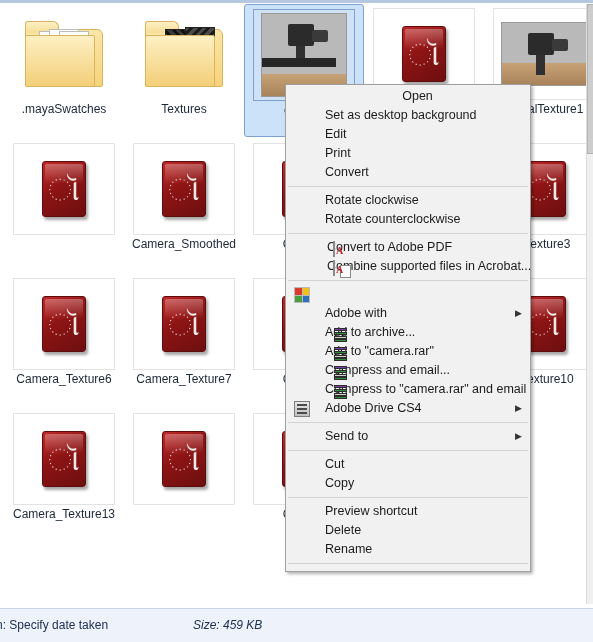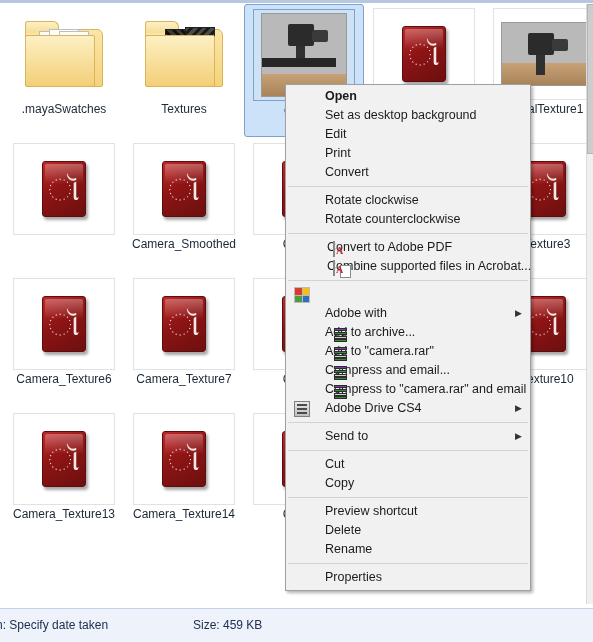--- a/index.html
+++ b/index.html
@@ -125,21 +125,21 @@
     box-shadow:2px 2px 3px rgba(0,0,0,.30);
     padding:2px 0 3px 0;
     z-index:50;
   }
   .mi {
     position:relative; height:19px; line-height:19px;
     padding-left:39px; padding-right:20px;
     font-size:12.5px; color:#1b1b1b; white-space:nowrap;
     cursor:default;
   }
-  .mi.bold { font-weight:bold; }
+  .mi.bold { font-weight:normal;text-align:center; }
   .sep { height:1px; background:#d2d2d2; margin:4px 2px 4px 2px; }
   .mi .ico {
     position:absolute; left:8px; top:2px; width:16px; height:16px;
   }
   .mi .arrow {
     position:absolute; right:8px; top:0; line-height:19px;
     font-size:9px; color:#333; font-family:"DejaVu Sans", sans-serif;
   }
   
   .ico.avg { display:grid; grid-template-columns:1fr 1fr; grid-template-rows:1fr 1fr;
@@ -182,21 +182,21 @@
   
   #statusbar {
     position:absolute; left:0; bottom:0; width:593px; height:34px;
     background:#eef2fb; border-top:1px solid #c5d2e8;
     font-size:12px; color:#203050;
   }
   #statusbar .sb {
     position:absolute; top:9px; white-space:nowrap;
   }
   #sb-date { left:-4px; }
-  #sb-size { left:193px; }
+  #sb-size { left:193px;font-style:italic; }
 
   
   #scrollbar {
     position:absolute; right:0; top:4px; width:7px; height:600px;
     background:#f0f0f0; border-left:1px solid #dcdcdc;
   }
   #scrollbar .thumb {
     position:absolute; top:0; left:0; width:7px; height:150px;
     background:#cdcdcd; border:1px solid #b4b4b4;
   }
@@ -359,21 +359,20 @@
             </div>
           </div>
           <div class="label">Camera_Texture13</div>
         </div>
         <div class="cell" style="left: 124px;">
           <div class="thumbbox framed">
             <div class="mayaicon">
               <span class="swirl">ૉ</span>
             </div>
           </div>
-          <div class="label">Camera_Texture14</div>
         </div>
         <div class="cell" style="left: 244px;">
           <div class="thumbbox framed">
             <div class="mayaicon">
               <span class="swirl">ૉ</span>
             </div>
           </div>
           <div class="label">Camera</div>
         </div>
         <div class="cell" style="left: 364px;">
@@ -423,21 +422,20 @@
       <div class="sep"></div>
       <div class="mi"><span>Send to</span><span class="arrow">▶</span></div>
       <div class="sep"></div>
       <div class="mi"><span>Cut</span></div>
       <div class="mi"><span>Copy</span></div>
       <div class="sep"></div>
       <div class="mi"><span>Preview shortcut</span></div>
       <div class="mi"><span>Delete</span></div>
       <div class="mi"><span>Rename</span></div>
       <div class="sep"></div>
-      <div class="mi"><span>Properties</span></div>
     </div>
 
   <div id="statusbar">
     <div class="sb" id="sb-date">n: Specify date taken</div>
     <div class="sb" id="sb-size">Size: 459 KB</div>
   </div>
 
 </div>
 
 </body></html>

